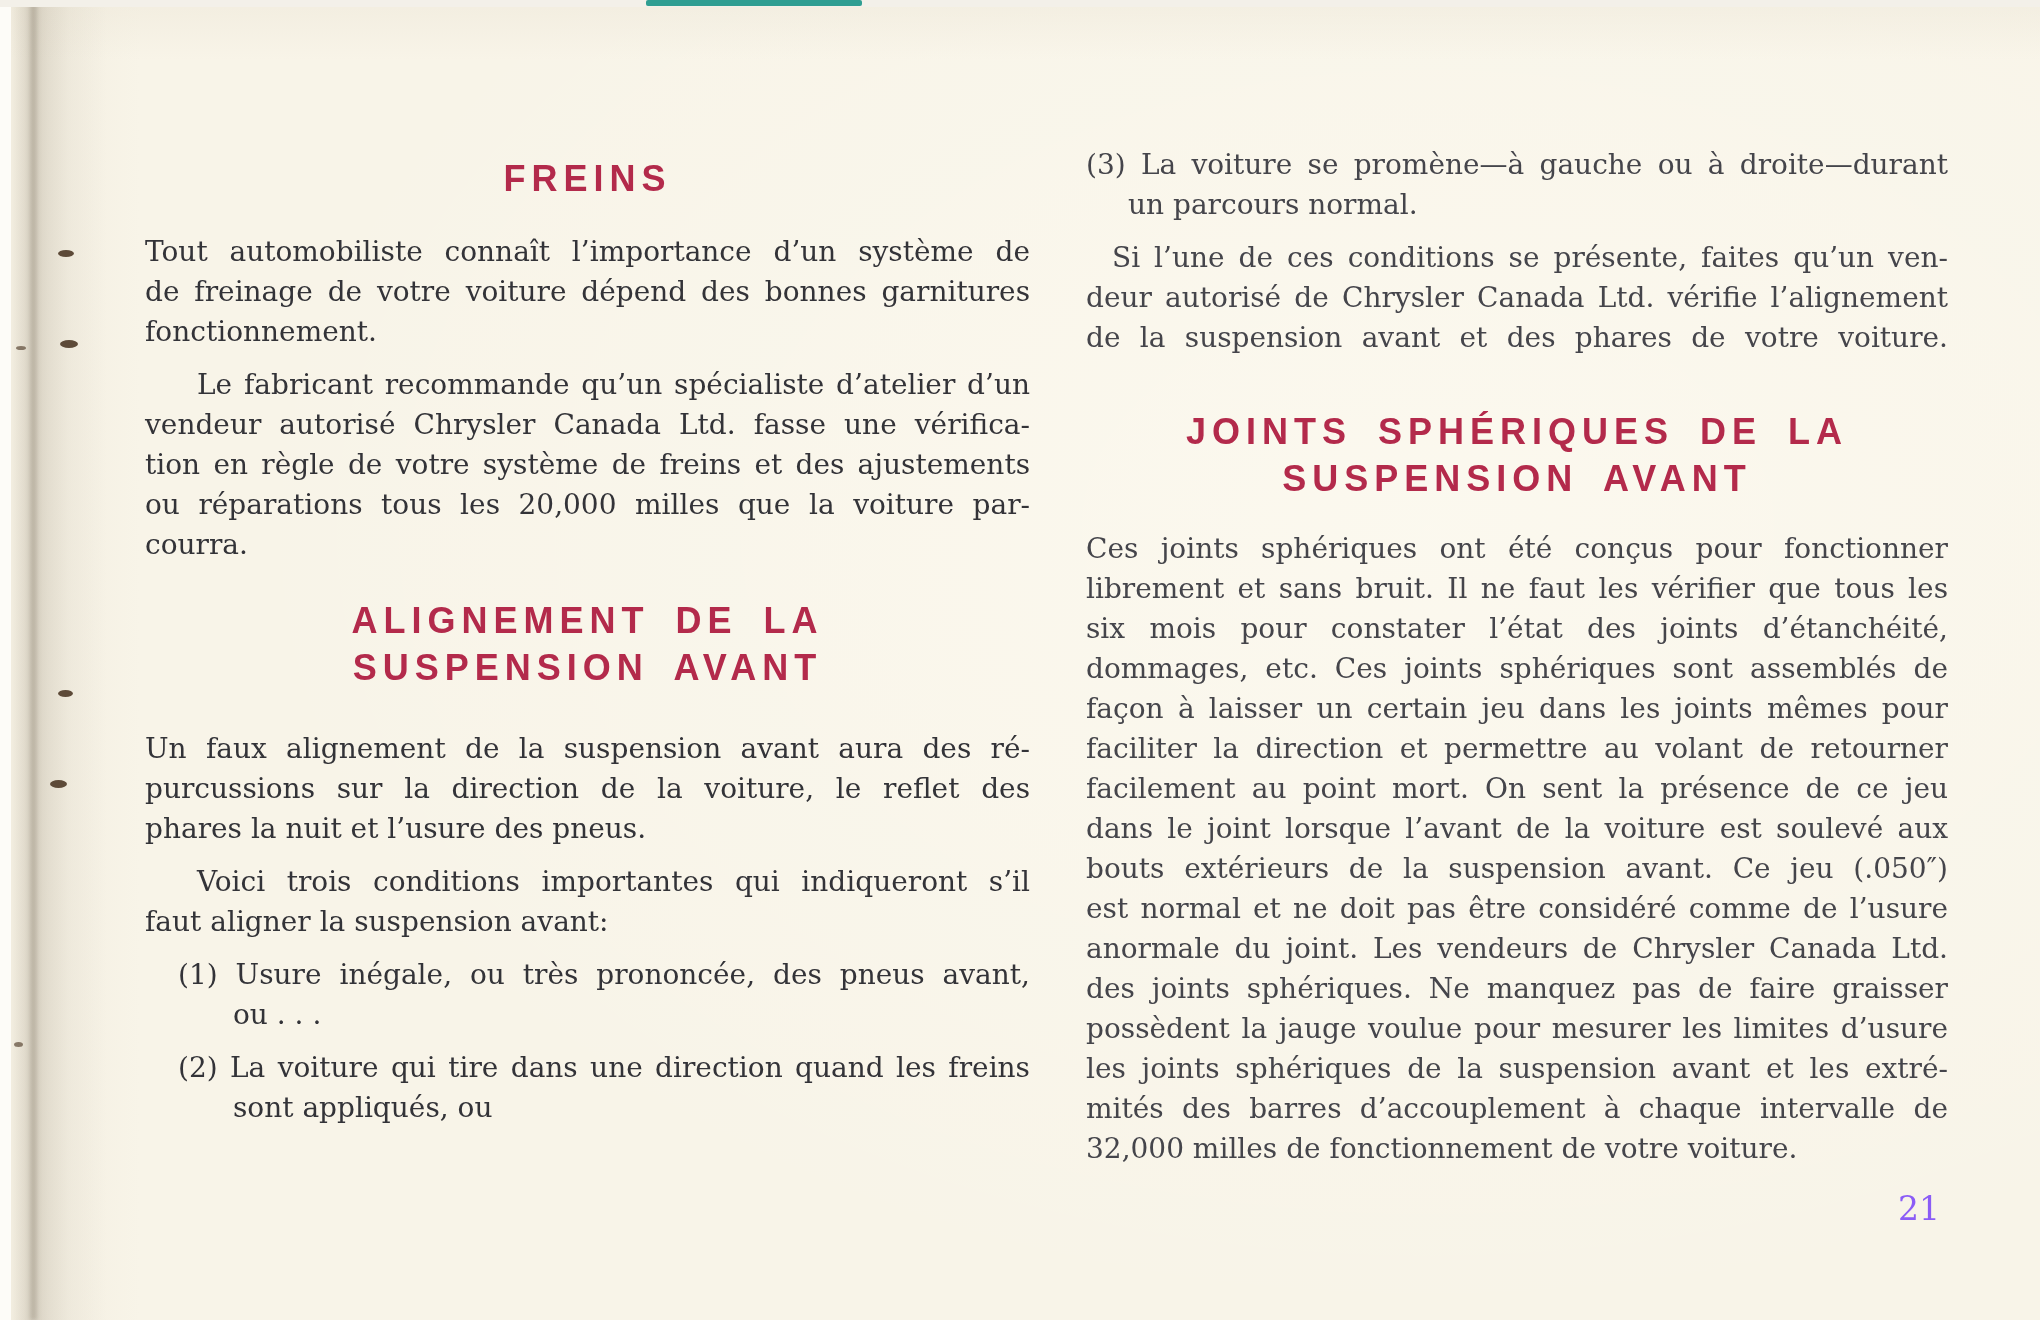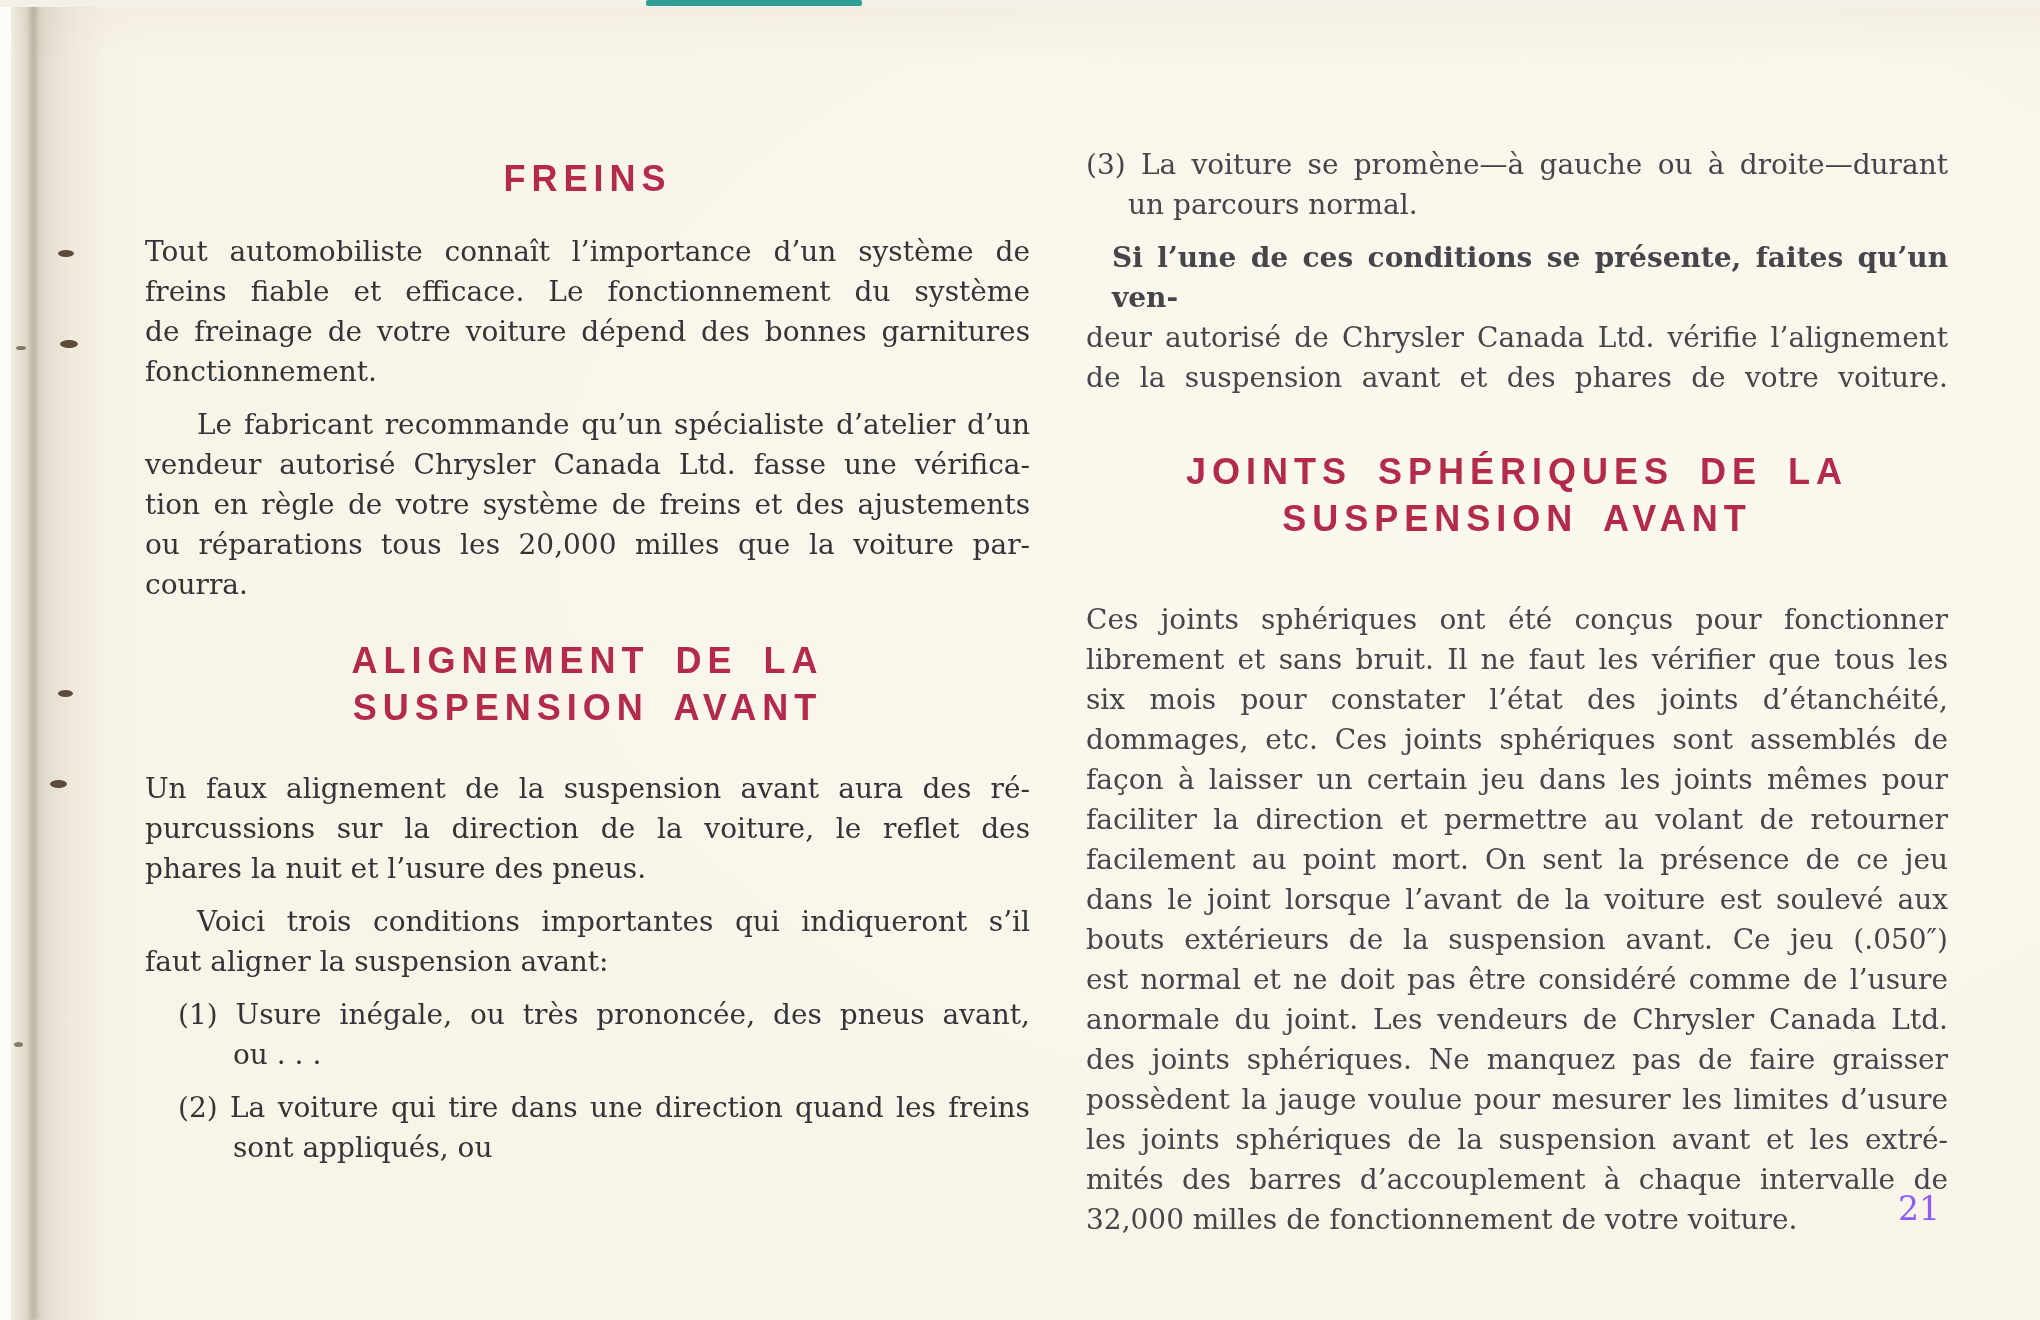--- a/index.html
+++ b/index.html
@@ -46,36 +46,36 @@
   #left-col{left:145px;top:155px;width:885px;color:#333338;}
   #right-col{left:1086px;top:145px;width:862px;color:#45454b;}
 
   .para{font-size:28px;line-height:40px;}
   .para + .para{margin-top:13px;}
 
   .ln{min-height:40px;}
   .j{text-align:justify;text-align-last:justify;}
   .l{text-align:left;}
   .p1{padding-left:52px;}   
-  .p2{padding-left:26px;font-weight:bold;}   
+  .p2{padding-left:26px;}   
   .n1{padding-left:33px;}   
   .c1{padding-left:88px;}   
   .c2{padding-left:42px;}   
 
   .heading{
     font-family:"Liberation Sans", sans-serif;
     font-weight:bold;
     font-size:36px;line-height:47px;
     letter-spacing:6px;word-spacing:10px;
     text-align:center;
     color:#b32a4b;
   }
   #left-col .heading:first-child{margin:0 0 30px 0;}
   #left-col .heading:not(:first-child){margin:32px 0 38px 0;}
-  #right-col .heading{margin:50px 0 58px 0;text-align:center;}
+  #right-col .heading{margin:50px 0 27px 0;text-align:center;}
 
   .page-number{
     position:absolute;left:1898px;top:1189px;
     font-size:33px;color:#8b5cf6;
   }
 </style>
 </head>
 <body>
 
 <div class="paper"></div>
@@ -90,21 +90,20 @@
 <div class="speck sp4"></div>
 <div class="speck sp5"></div>
 <div class="speck sp6"></div>
 
 <div id="left-col" class="col">
     <div class="heading">
       <div class="hline">FREINS</div>
     </div>
     <div class="para">
       <div class="ln j">Tout automobiliste connaît l’importance d’un système de</div>
-      <div class="ln j">freins fiable et efficace. Le fonctionnement du système</div>
       <div class="ln j">de freinage de votre voiture dépend des bonnes garnitures</div>
       <div class="ln l">fonctionnement.</div>
     </div>
     <div class="para">
       <div class="ln j p1">Le fabricant recommande qu’un spécialiste d’atelier d’un</div>
       <div class="ln j">vendeur autorisé Chrysler Canada Ltd. fasse une vérifica-</div>
       <div class="ln j">tion en règle de votre système de freins et des ajustements</div>
       <div class="ln j">ou réparations tous les 20,000 milles que la voiture par-</div>
       <div class="ln l">courra.</div>
     </div>

